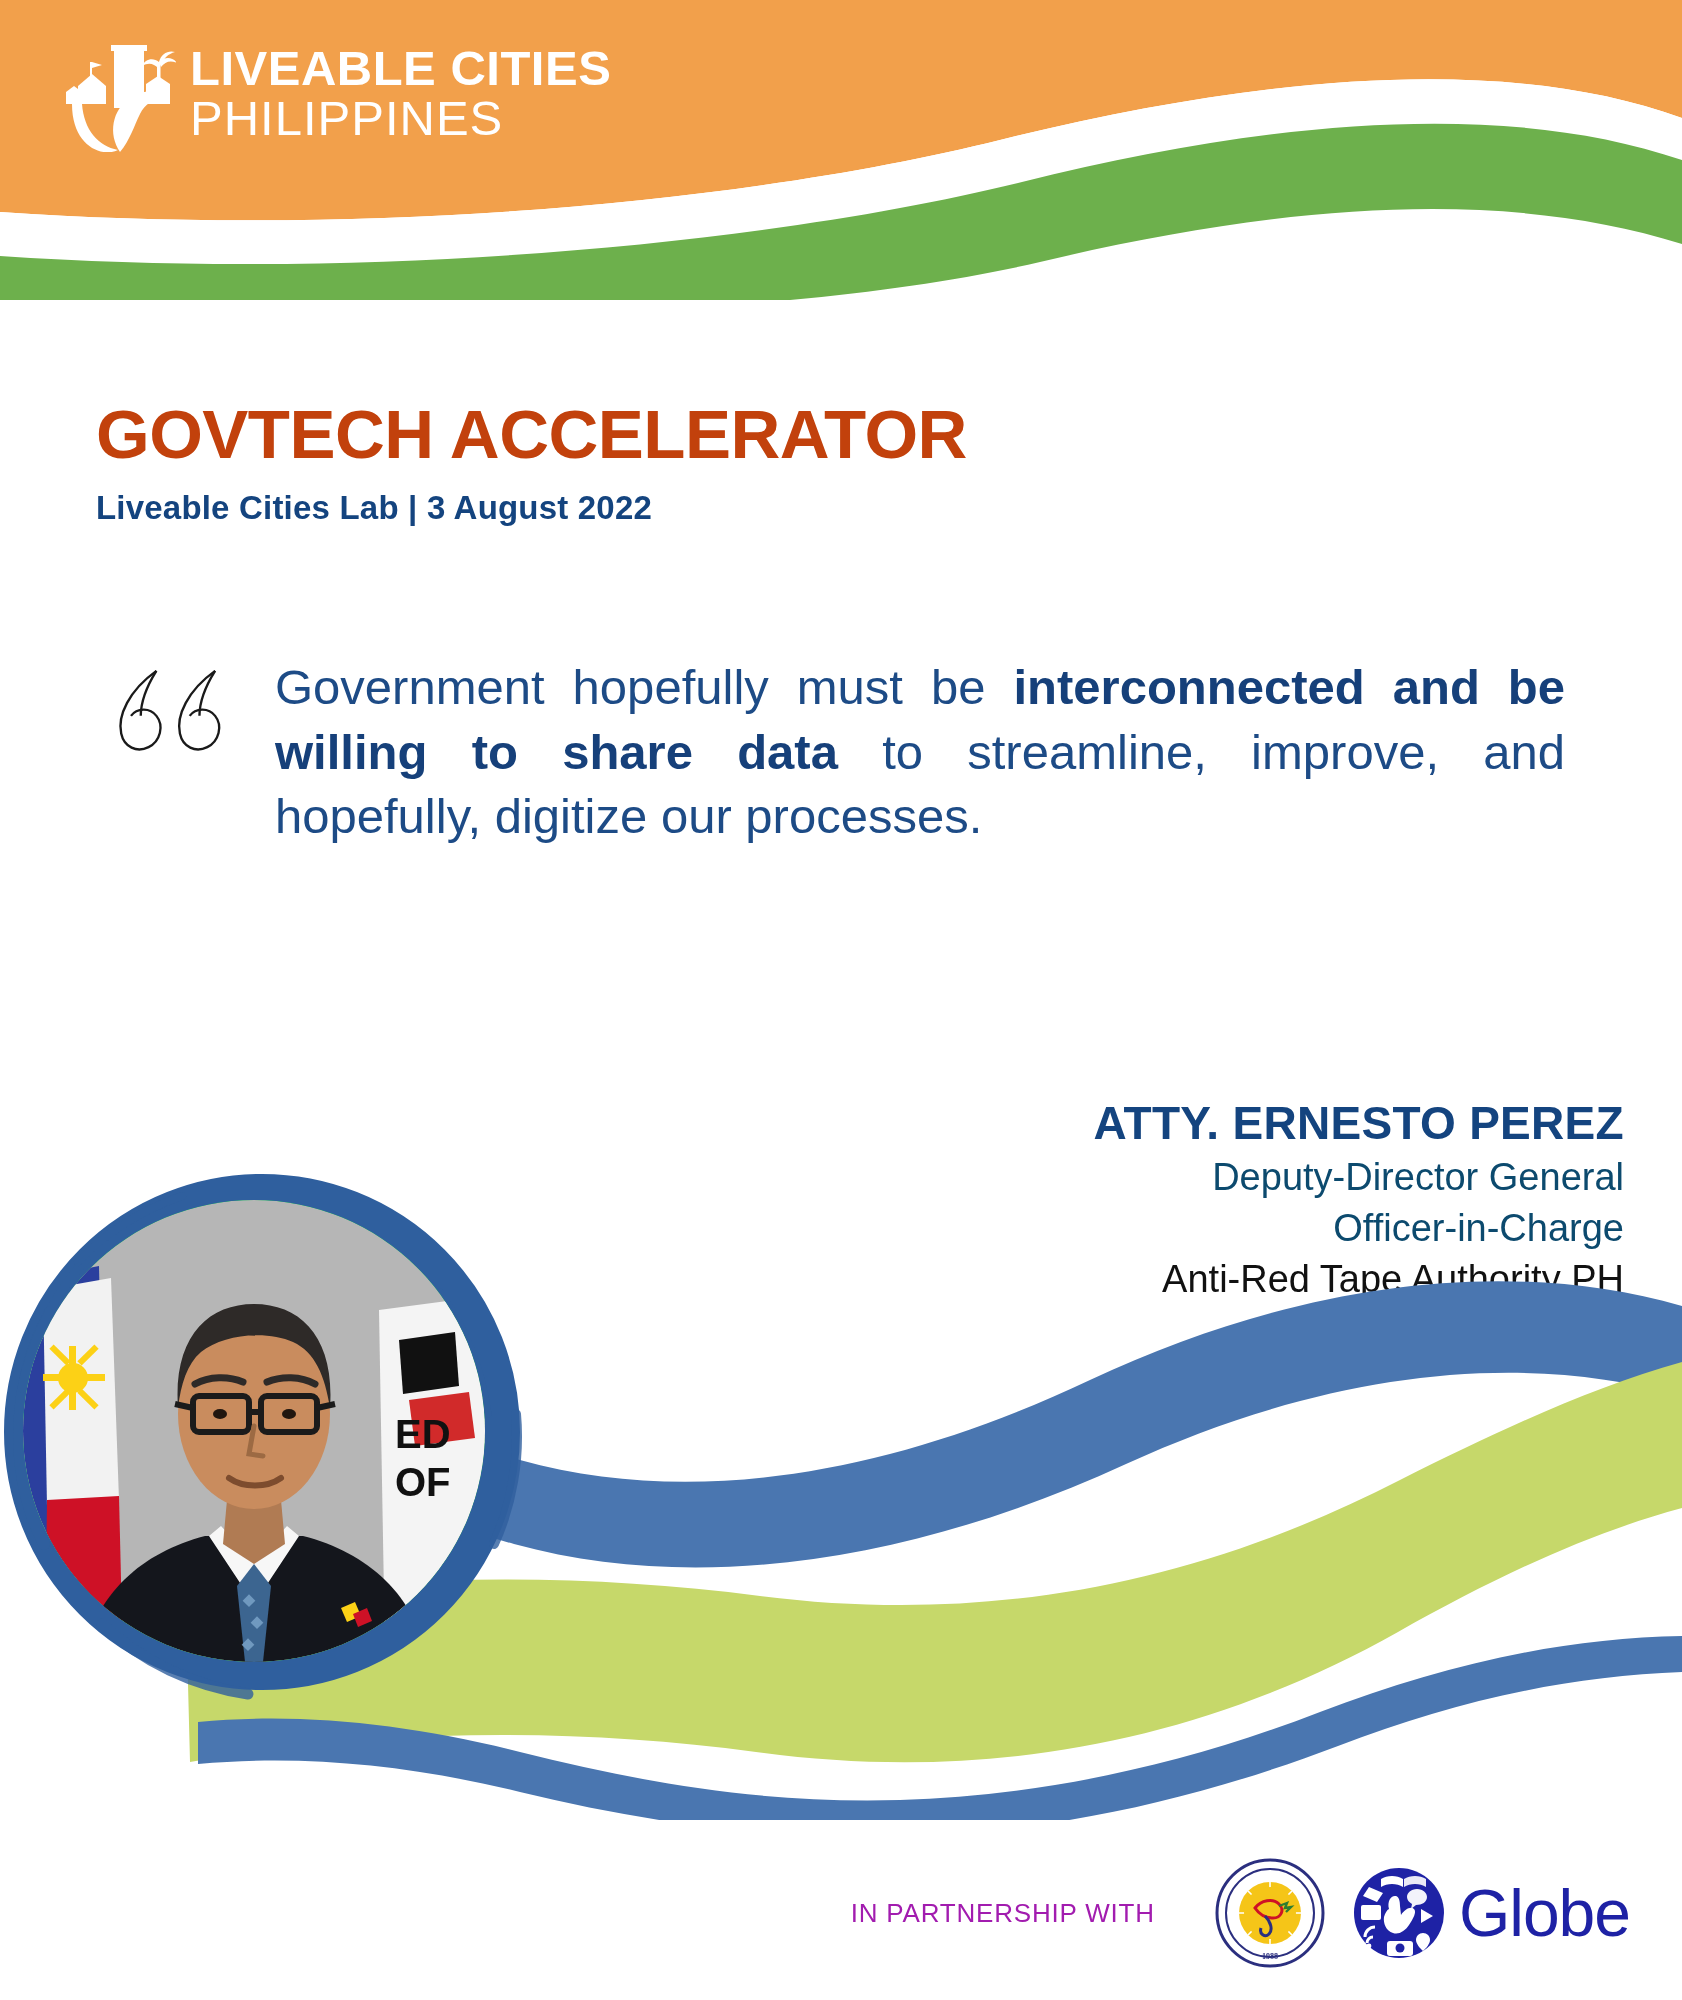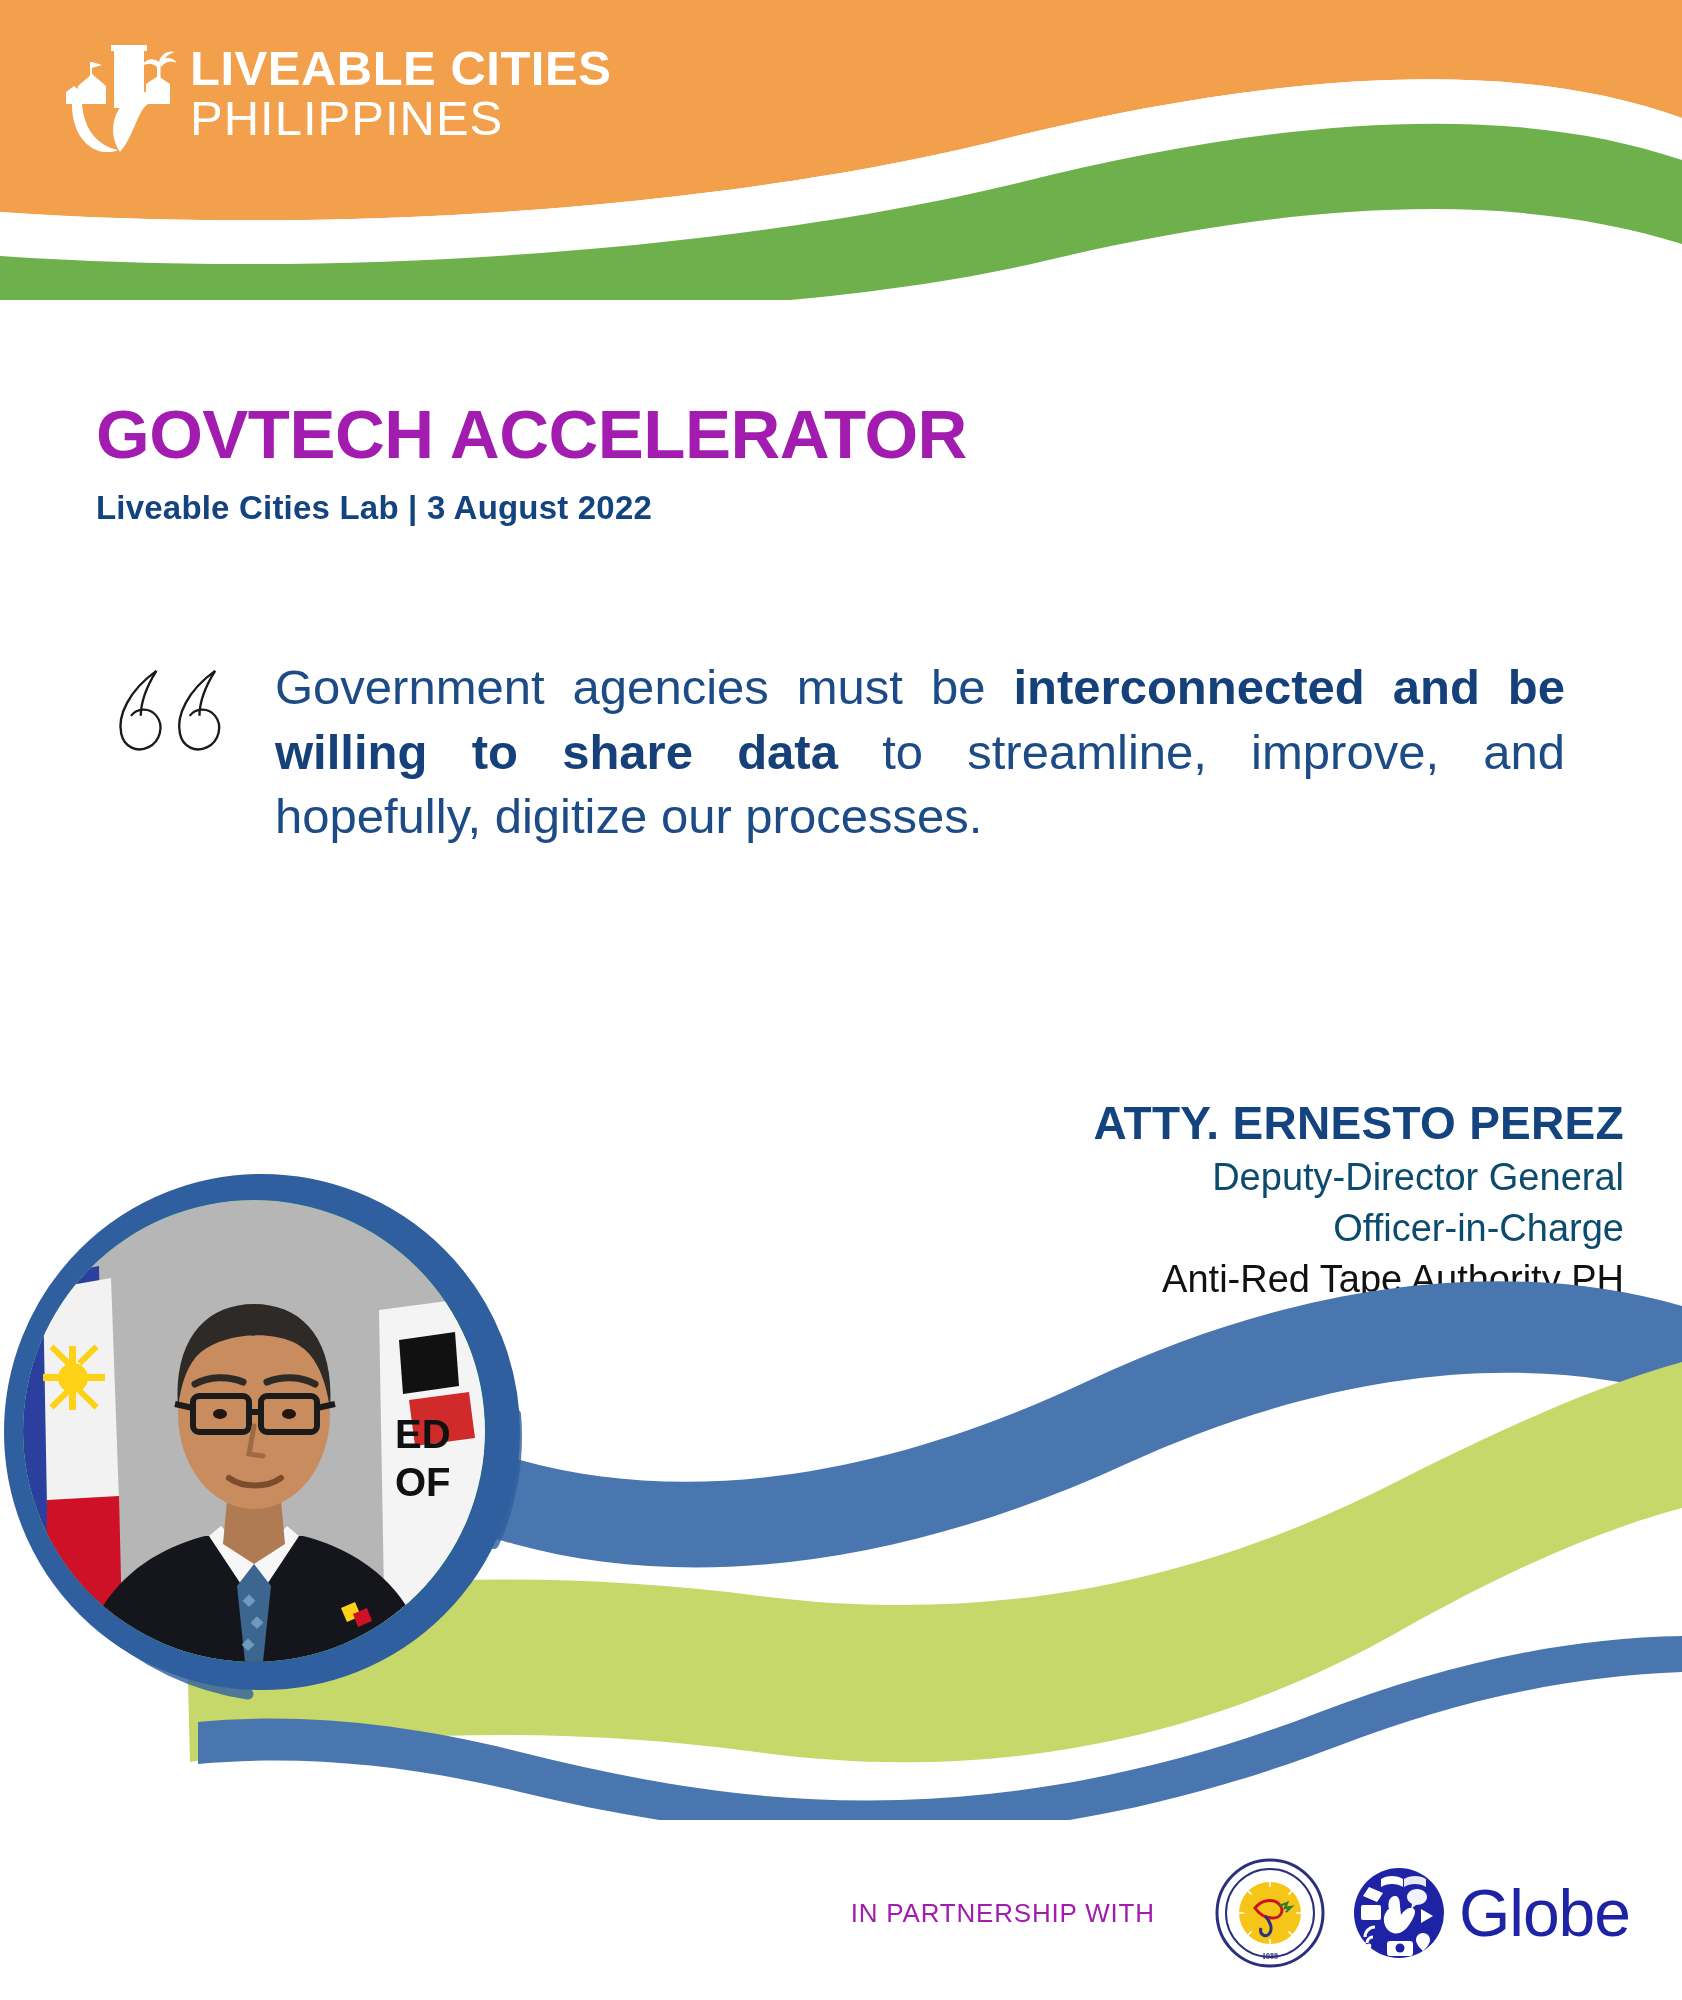--- a/index.html
+++ b/index.html
@@ -54,21 +54,21 @@
     margin-top:2px;
   }
 
   
   .title-block { position:absolute; left:96px; top:400px; width:1400px; }
   .main-title {
     font-family:"Liberation Sans", sans-serif;
     font-weight:bold;
     font-size:69px;
     letter-spacing:-0.5px;
-    color:#a21caf;
+    color:#c2410c;
     line-height:1.0;
     white-space:nowrap;
   }
   .sub-title {
     margin-top:20px;
     font-family:"Liberation Sans", sans-serif;
     font-weight:bold;
     font-size:33px;
     color:#14447F;
     letter-spacing:0.2px;
@@ -232,21 +232,21 @@
   <div class="quote-block">
     <svg class="quote-mark" viewBox="0 0 130 92">
       <g fill="none" stroke="#1a1a1a" stroke-width="2.4">
         <path d="M46 6 C18 26 6 52 10 70 C13 84 26 90 38 84 C50 78 54 62 46 52 C39 43 26 44 20 52"></path>
         <path d="M46 6 C36 22 30 38 30 52"></path>
         <path d="M106 6 C78 26 66 52 70 70 C73 84 86 90 98 84 C110 78 114 62 106 52 C99 43 86 44 80 52"></path>
         <path d="M106 6 C96 22 90 38 90 52"></path>
       </g>
     </svg>
     <div class="quote-text">
-      <span>Government agencies must be </span><b>interconnected and be willing to share data</b><span> to streamline, improve, and hopefully, digitize our processes.</span>
+      <span>Government hopefully must be </span><b>interconnected and be willing to share data</b><span> to streamline, improve, and hopefully, digitize our processes.</span>
     </div>
   </div>
 
   <div class="attrib">
     <div class="attrib-name">ATTY. ERNESTO PEREZ</div>
     <div class="attrib-role">Deputy-Director General</div>
     <div class="attrib-role">Officer-in-Charge</div>
     <div class="attrib-org">Anti-Red Tape Authority PH</div>
   </div>
 

